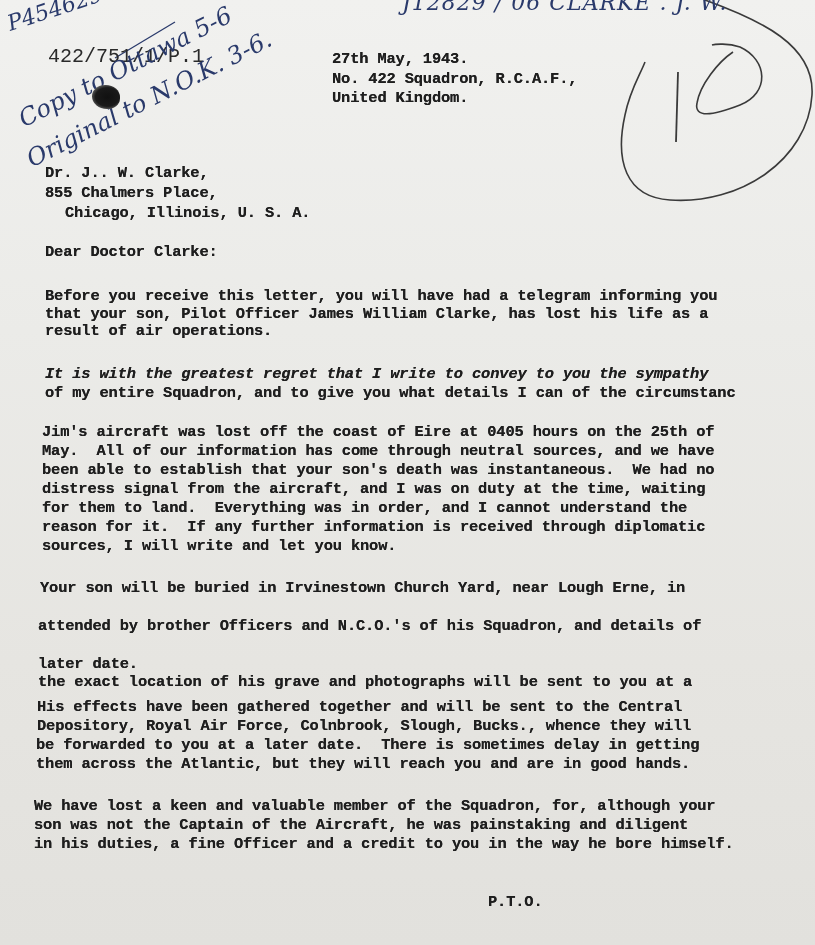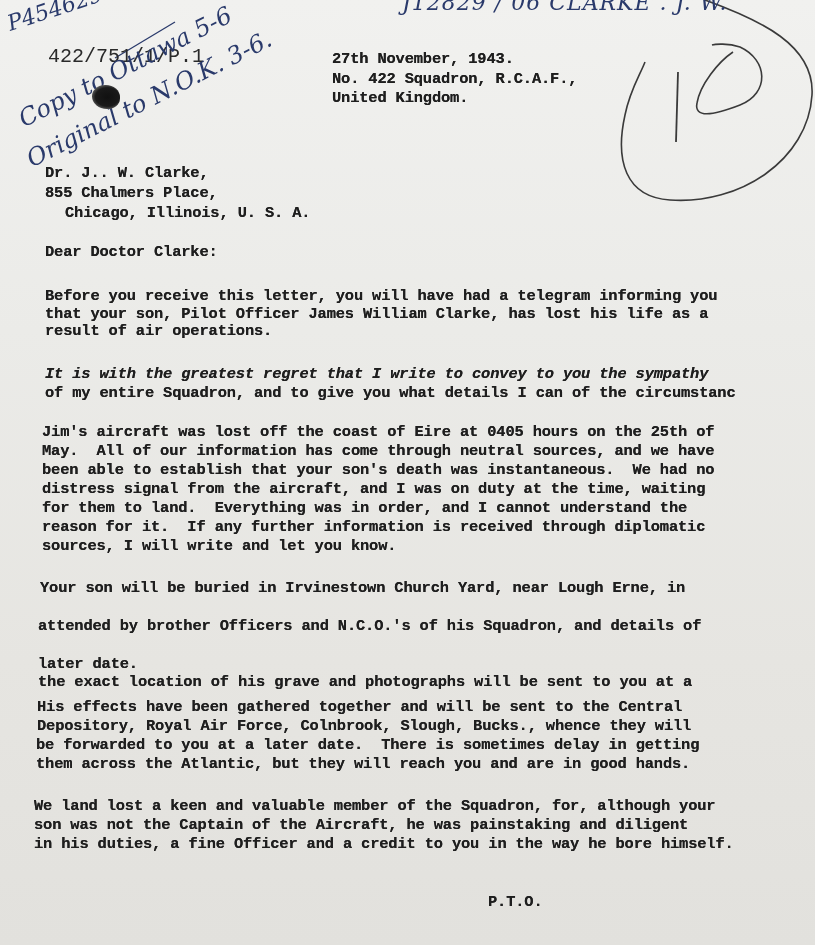--- a/index.html
+++ b/index.html
@@ -77,21 +77,21 @@
 
   <div class="hand" style="left:4px; top:12px; font-size:22px; transform: rotate(-18deg); transform-origin: left top;">P454629</div>
 
   <div class="ref" style="left:48px; top:45px;">422/751/1/P.1</div>
 
   <div class="hand" style="left:14px; top:108px; font-size:24px; transform: rotate(-27deg); transform-origin: left top;">Copy to Ottawa 5-6</div>
   <div class="hand" style="left:22px; top:148px; font-size:24px; transform: rotate(-27deg); transform-origin: left top;">Original to N.O.K. 3-6.</div>
 
   <div class="hole"></div>
 
-  <div class="typed" style="left:332px; top:51px;">27th November, 1943.</div>
+  <div class="typed" style="left:332px; top:51px;">27th May, 1943.</div>
   <div class="typed" style="left:332px; top:71px;">No. 422 Squadron, R.C.A.F.,</div>
   <div class="typed" style="left:332px; top:90px;">United Kingdom.</div>
 
   <div class="typed" style="left:45px; top:165px;">Dr. J.. W. Clarke,</div>
   <div class="typed" style="left:45px; top:185px;">855 Chalmers Place,</div>
   <div class="typed" style="left:45px; top:205px;margin-left:20px;">Chicago, Illinois, U. S. A.</div>
 
   <div class="typed" style="left:45px; top:244px;">Dear Doctor Clarke:</div>
 
   <div class="typed" style="left:45px; top:288px;">Before you receive this letter, you will have had a telegram informing you</div>
@@ -112,19 +112,19 @@
   <div class="typed" style="left:40px; top:580px;">Your son will be buried in Irvinestown Church Yard, near Lough Erne, in</div>
   <div class="typed" style="left:38px; top:618px;">attended by brother Officers and N.C.O.'s of his Squadron, and details of</div>
   <div class="typed" style="left:38px; top:637px;margin-top:37px;">the exact location of his grave and photographs will be sent to you at a</div>
   <div class="typed" style="left:38px; top:656px;">later date.</div>
 
   <div class="typed" style="left:37px; top:699px;">His effects have been gathered together and will be sent to the Central</div>
   <div class="typed" style="left:37px; top:718px;">Depository, Royal Air Force, Colnbrook, Slough, Bucks., whence they will</div>
   <div class="typed" style="left:36px; top:737px;">be forwarded to you at a later date.  There is sometimes delay in getting</div>
   <div class="typed" style="left:36px; top:756px;">them across the Atlantic, but they will reach you and are in good hands.</div>
 
-  <div class="typed" style="left:34px; top:798px;">We land lost a keen and valuable member of the Squadron, for, although your</div>
+  <div class="typed" style="left:34px; top:798px;">We have lost a keen and valuable member of the Squadron, for, although your</div>
   <div class="typed" style="left:34px; top:817px;">son was not the Captain of the Aircraft, he was painstaking and diligent</div>
   <div class="typed" style="left:34px; top:836px;">in his duties, a fine Officer and a credit to you in the way he bore himself.</div>
 
   <div class="typed" style="left:488px; top:894px;">P.T.O.</div>
 
 </div>
 
 </body></html>

